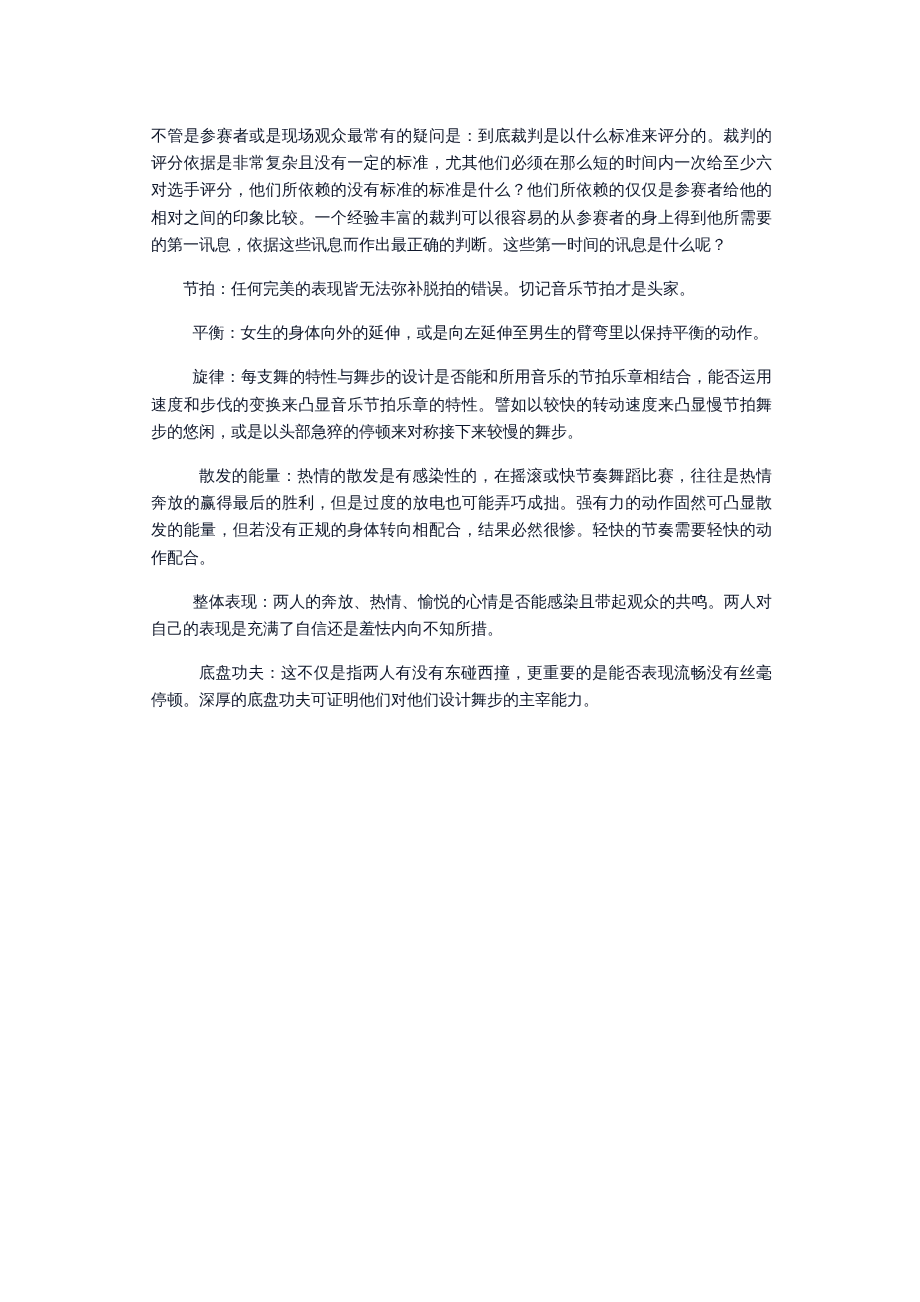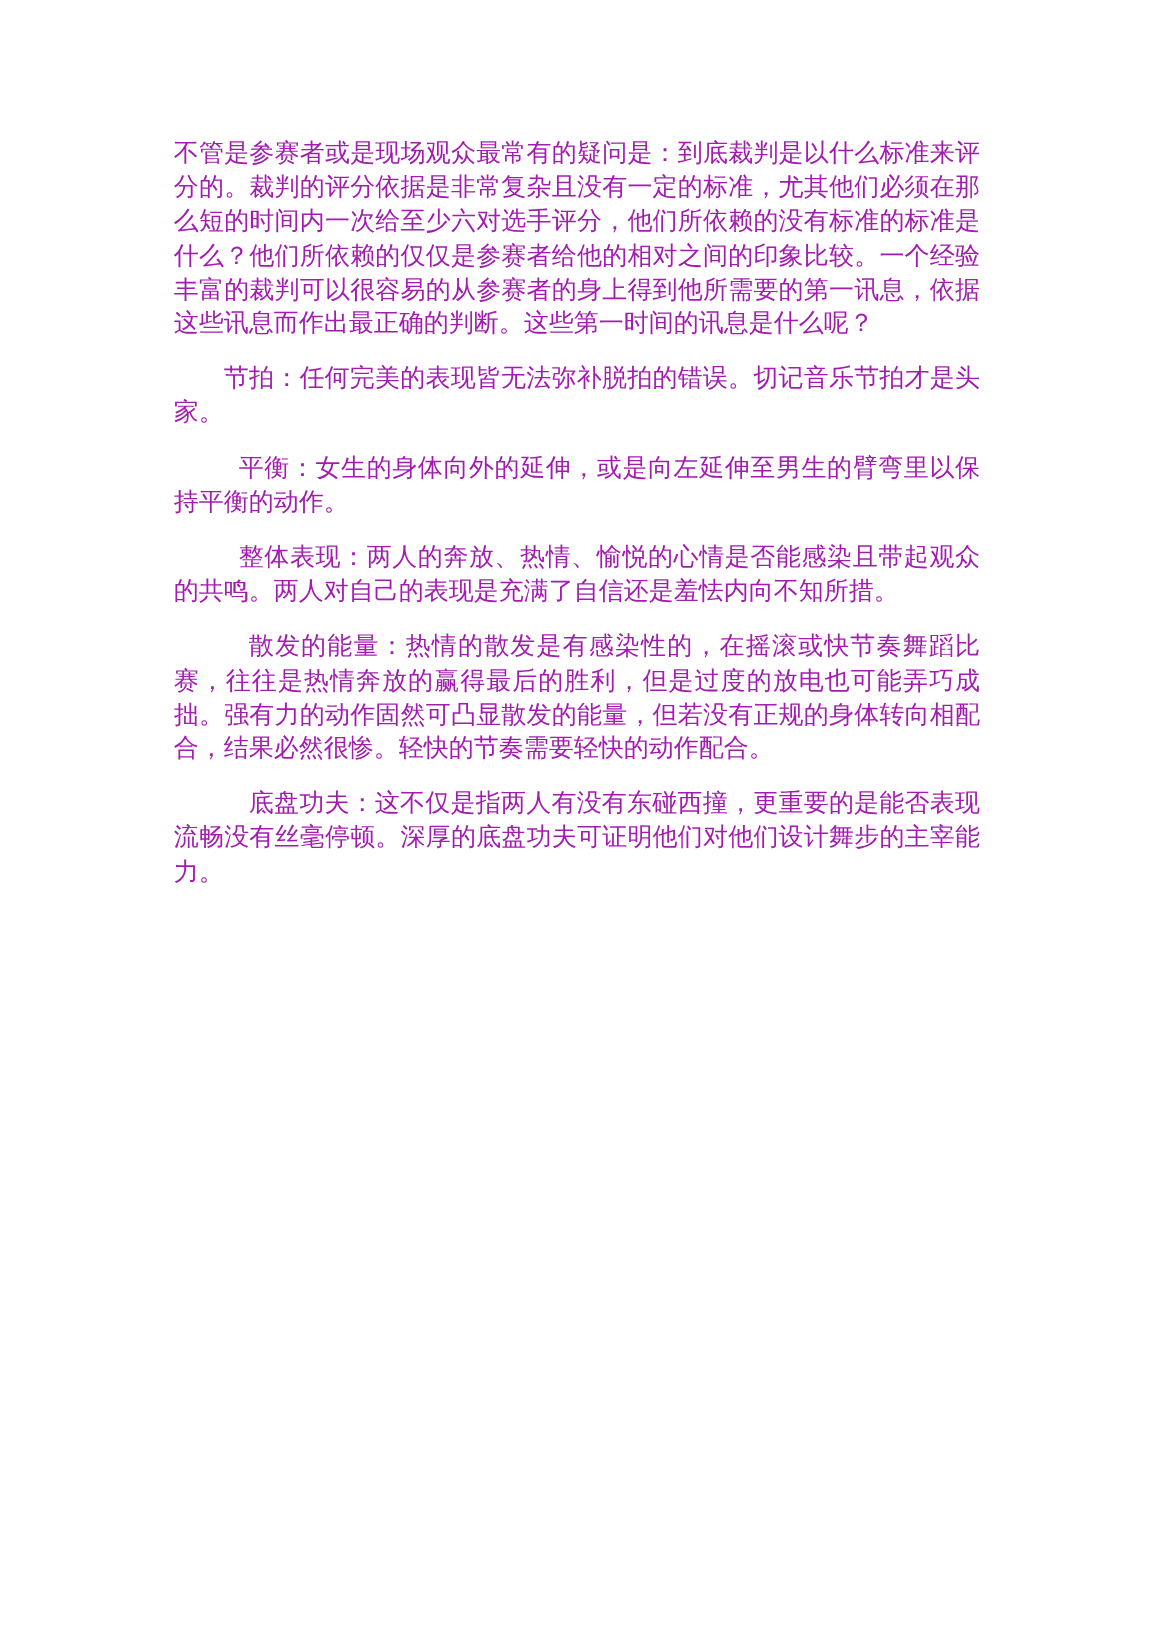--- a/index.html
+++ b/index.html
@@ -19,24 +19,24 @@
     height: 1302px;
     background: #ffffff;
   }
   .text-column {
     position: absolute;
     left: 139px;
     top: 110px;
     width: 645px;
   }
   p.para {
-    margin: 0;
-    font-size: 20px;
+    margin: 12px;
+    font-size: 16px;
     line-height: 27.2px;
-    color: #a21caf;
+    color: #0f172a;
     text-align: justify;
     text-justify: inter-ideograph;
     letter-spacing: 0px;
     font-weight: 400;
     -webkit-font-smoothing: none;
   }
   p.para.lead {
     text-indent: 0;
     margin-bottom: 17px;
   }
@@ -65,23 +65,24 @@
     <p class="para lead">不管是参赛者或是现场观众最常有的疑问是：到底裁判是以什么标准来评分的。裁判的评分依据是非常复杂且没有一定的标准，尤其他们必须在那么短的时间内一次给至少六对选手评分，他们所依赖的没有标准的标准是什么？他们所依赖的仅仅是参赛者给他的相对之间的印象比较。一个经验丰富的裁判可以很容易的从参赛者的身上得到他所需要的第一讯息，依据这些讯息而作出最正确的判断。这些第一时间的讯息是什么呢？</p>
 
 
     <p class="para body">节拍：任何完美的表现皆无法弥补脱拍的错误。切记音乐节拍才是头家。</p>
 
 
 
     <p class="para body-wide">平衡：女生的身体向外的延伸，或是向左延伸至男生的臂弯里以保持平衡的动作。</p>
 
 
+    <p class="para body-wide">旋律：每支舞的特性与舞步的设计是否能和所用音乐的节拍乐章相结合，能否运用速度和步伐的变换来凸显音乐节拍乐章的特性。譬如以较快的转动速度来凸显慢节拍舞步的悠闲，或是以头部急猝的停顿来对称接下来较慢的舞步。</p>
+
+    <p class="para body-wider">散发的能量：热情的散发是有感染性的，在摇滚或快节奏舞蹈比赛，往往是热情奔放的赢得最后的胜利，但是过度的放电也可能弄巧成拙。强有力的动作固然可凸显散发的能量，但若没有正规的身体转向相配合，结果必然很惨。轻快的节奏需要轻快的动作配合。</p>
 
     <p class="para body-wide">整体表现：两人的奔放、热情、愉悦的心情是否能感染且带起观众的共鸣。两人对自己的表现是充满了自信还是羞怯内向不知所措。</p>
-
-    <p class="para body-wider">散发的能量：热情的散发是有感染性的，在摇滚或快节奏舞蹈比赛，往往是热情奔放的赢得最后的胜利，但是过度的放电也可能弄巧成拙。强有力的动作固然可凸显散发的能量，但若没有正规的身体转向相配合，结果必然很惨。轻快的节奏需要轻快的动作配合。</p>
 
 
 
     <p class="para body-wider">底盘功夫：这不仅是指两人有没有东碰西撞，更重要的是能否表现流畅没有丝毫停顿。深厚的底盘功夫可证明他们对他们设计舞步的主宰能力。</p>
 
   </div>
 </div>
 
 </body></html>

